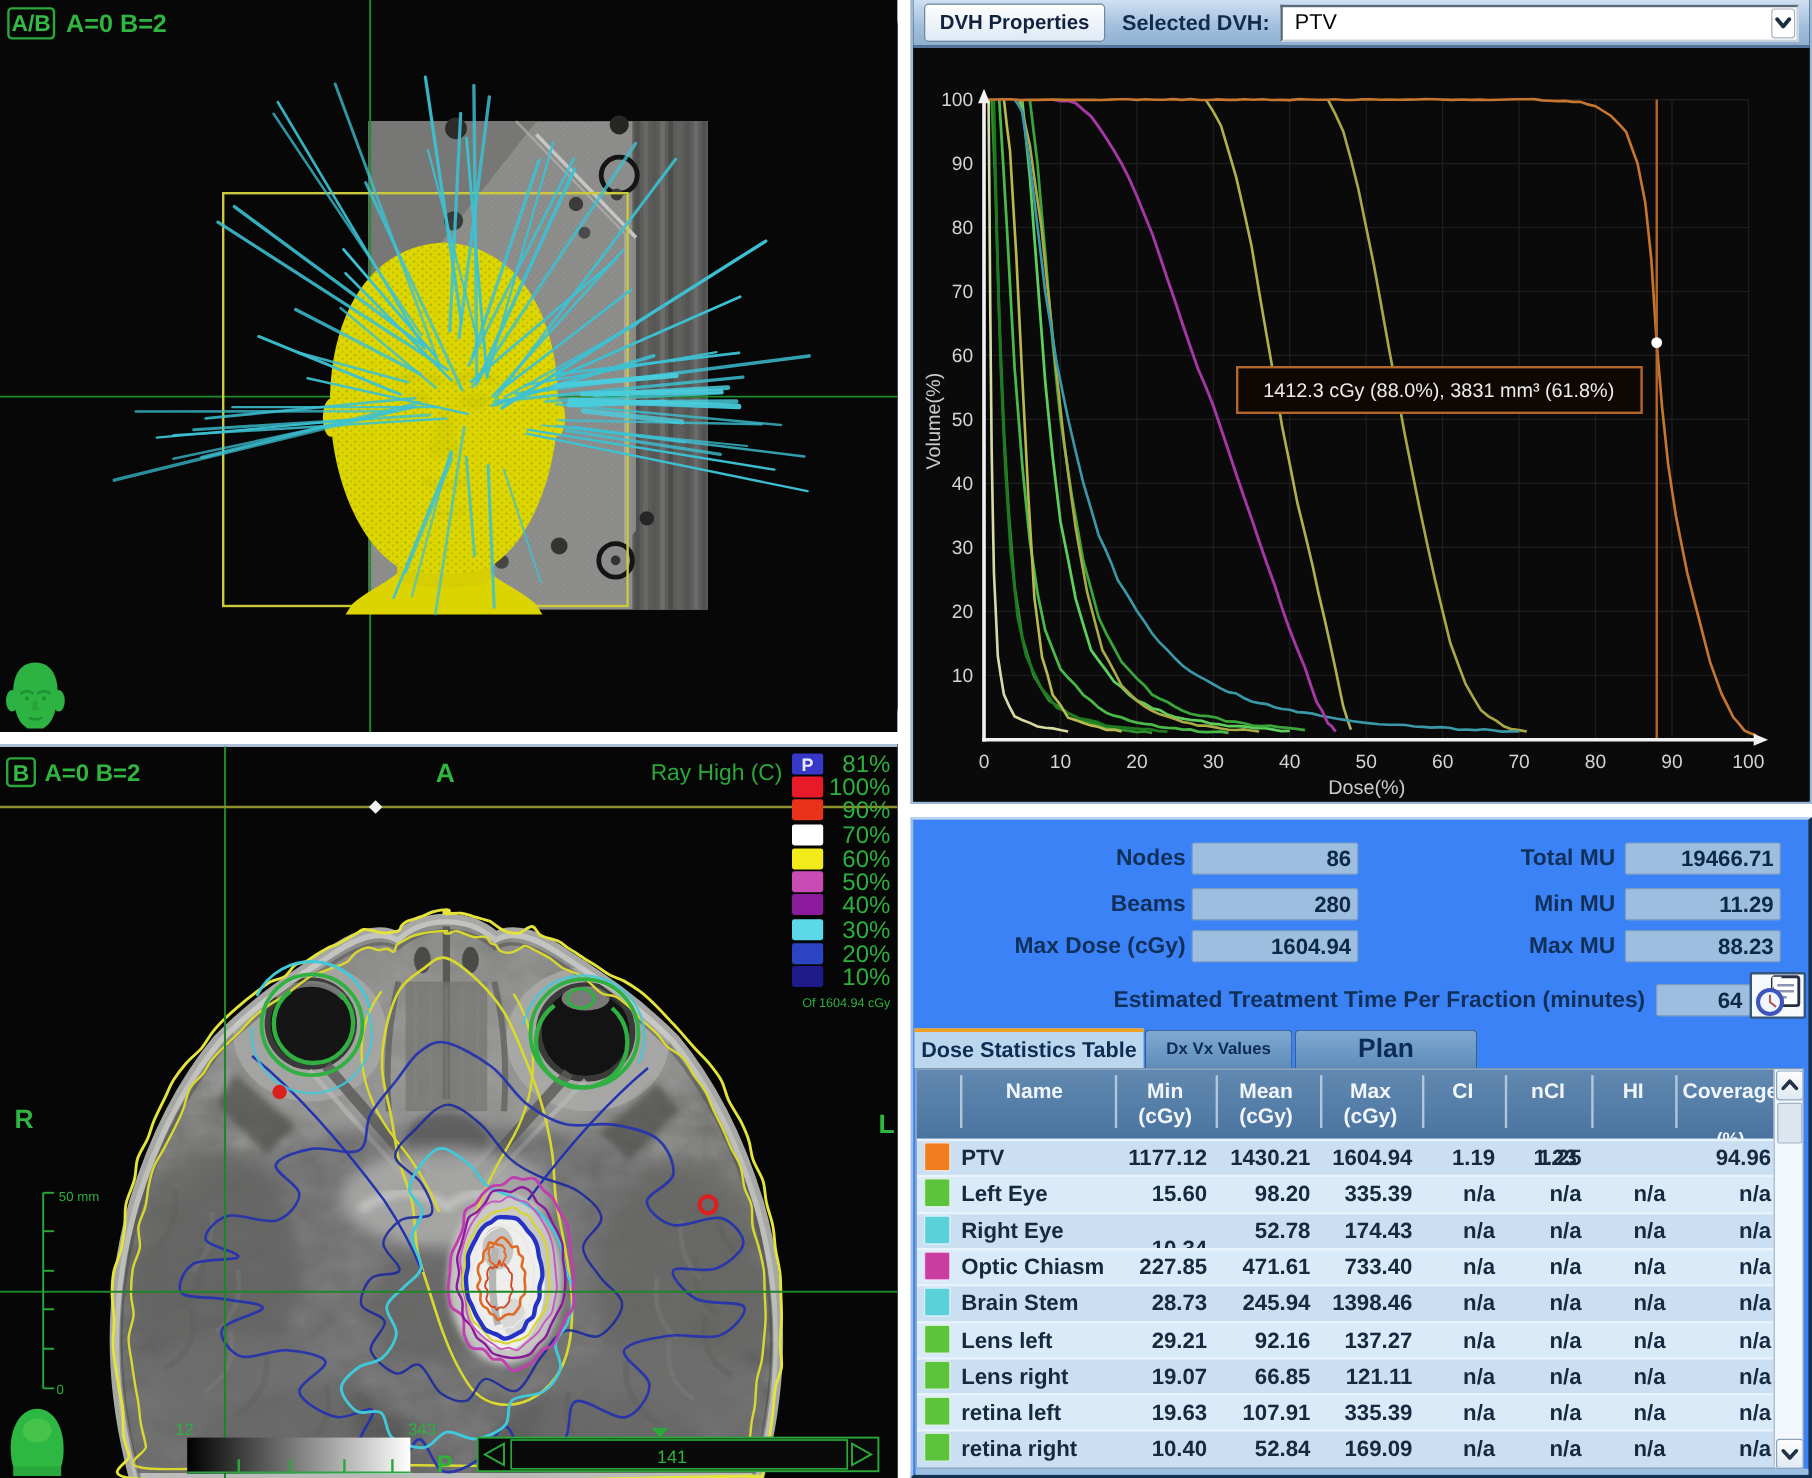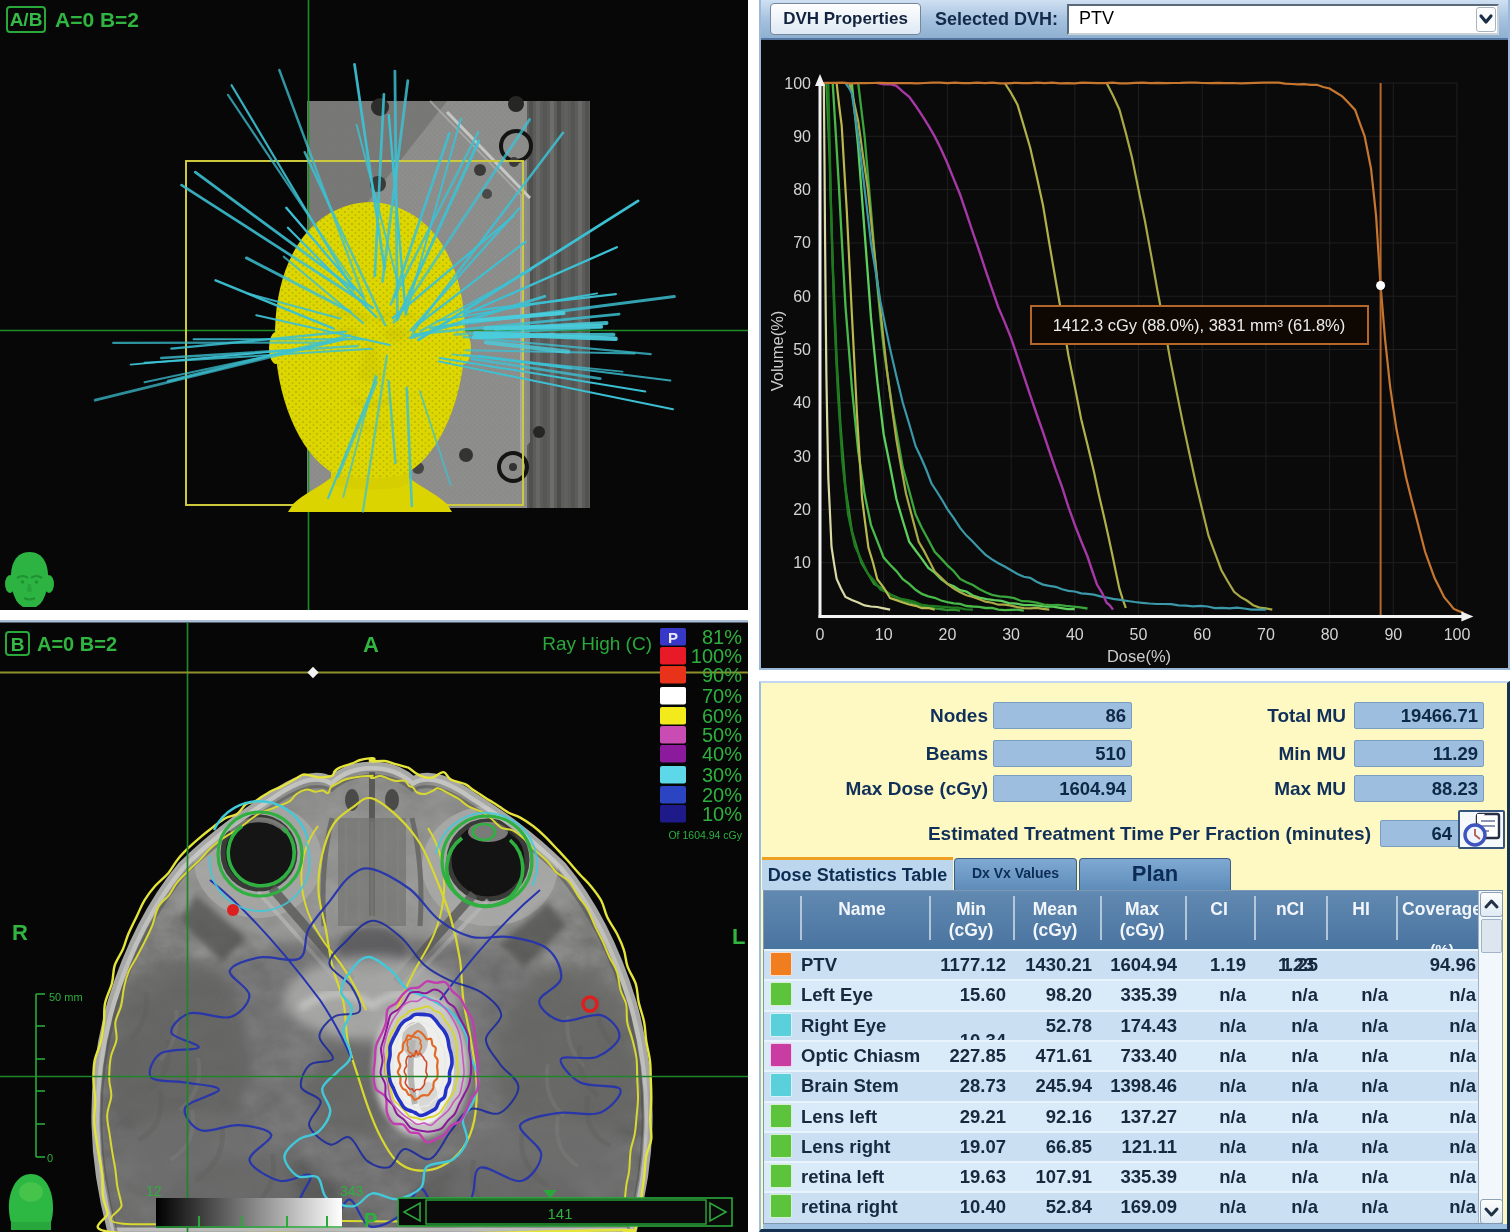--- a/index.html
+++ b/index.html
@@ -432,28 +432,28 @@
 <text x="50" y="101.8" font-size="16" fill="#d4d4d4" text-anchor="end">90</text>
 <text x="50" y="48.5" font-size="16" fill="#d4d4d4" text-anchor="end">100</text>
 <text x="22" y="311" font-size="16.5" fill="#cccccc" text-anchor="middle" transform="rotate(-90 22 311)">Volume(%)</text>
 <text x="378" y="622" font-size="16.5" fill="#cccccc" text-anchor="middle">Dose(%)</text>
 <rect x="270" y="266" width="337" height="38" fill="#0e0702" stroke="#b5672a" stroke-width="2"></rect>
 <text x="438" y="291" font-size="16.5" fill="#ececec" text-anchor="middle">1412.3 cGy (88.0%), 3831 mm³ (61.8%)</text>
 <circle cx="619.6" cy="245.5" r="4.5" fill="#ffffff"></circle>
 </svg></div>
 </div>
 
-<div class="abs" style="left:759px;top:681px;width:751px;height:551px;background:#fef9c3;border-top:2px solid #c2d8ee;border-left:2px solid #9dbfde;border-right:3px solid #16304f;border-bottom:3px solid #16304f;">
+<div class="abs" style="left:759px;top:681px;width:751px;height:551px;background:#3b82f6;border-top:2px solid #c2d8ee;border-left:2px solid #9dbfde;border-right:3px solid #16304f;border-bottom:3px solid #16304f;">
 
   <div class="statlab" style="left:27px;top:22px;width:200px;">Nodes</div>
   <div class="statbox" style="left:232px;top:19px;width:139px;"></div>
   <div class="statval" style="left:245px;top:22px;width:120px;">86</div>
   <div class="statlab" style="left:27px;top:60px;width:200px;">Beams</div>
   <div class="statbox" style="left:232px;top:57px;width:139px;"></div>
-  <div class="statval" style="left:245px;top:60px;width:120px;">510</div>
+  <div class="statval" style="left:245px;top:60px;width:120px;">280</div>
   <div class="statlab" style="left:27px;top:95px;width:200px;">Max Dose (cGy)</div>
   <div class="statbox" style="left:232px;top:92px;width:139px;"></div>
   <div class="statval" style="left:245px;top:95px;width:120px;">1604.94</div>
 
   <div class="statlab" style="left:385px;top:22px;width:200px;">Total MU</div>
   <div class="statbox" style="left:593px;top:19px;width:130px;"></div>
   <div class="statval" style="left:597px;top:22px;width:120px;">19466.71</div>
   <div class="statlab" style="left:385px;top:60px;width:200px;">Min MU</div>
   <div class="statbox" style="left:593px;top:57px;width:130px;"></div>
   <div class="statval" style="left:597px;top:60px;width:120px;">11.29</div>

